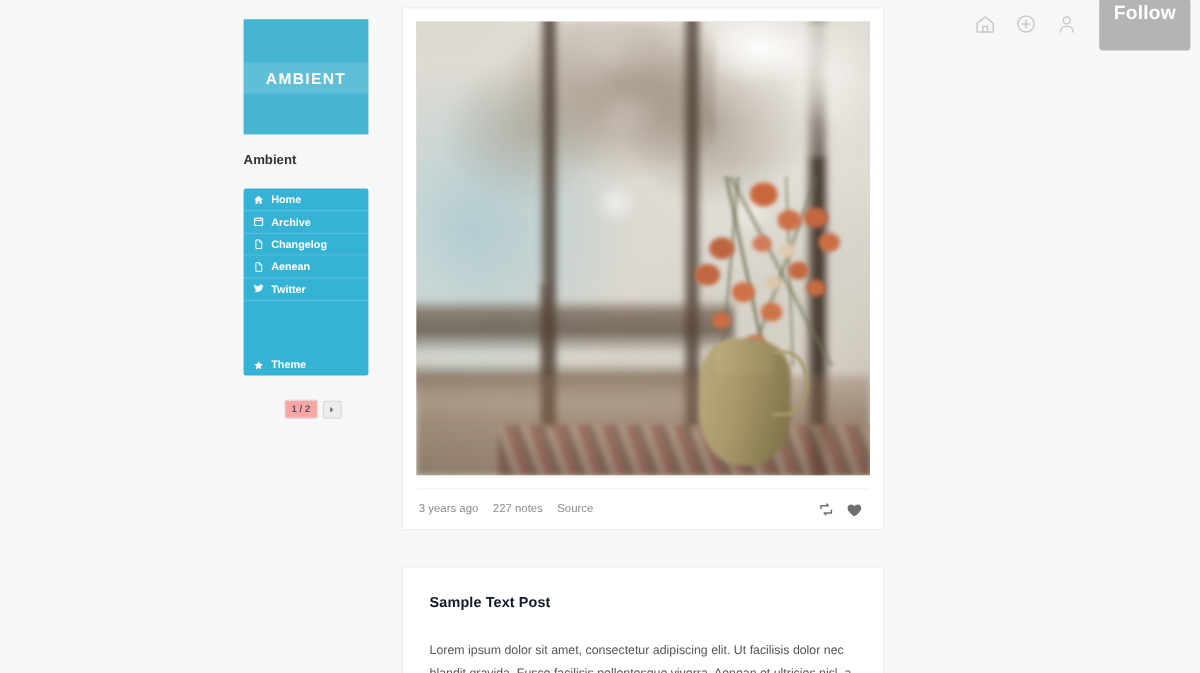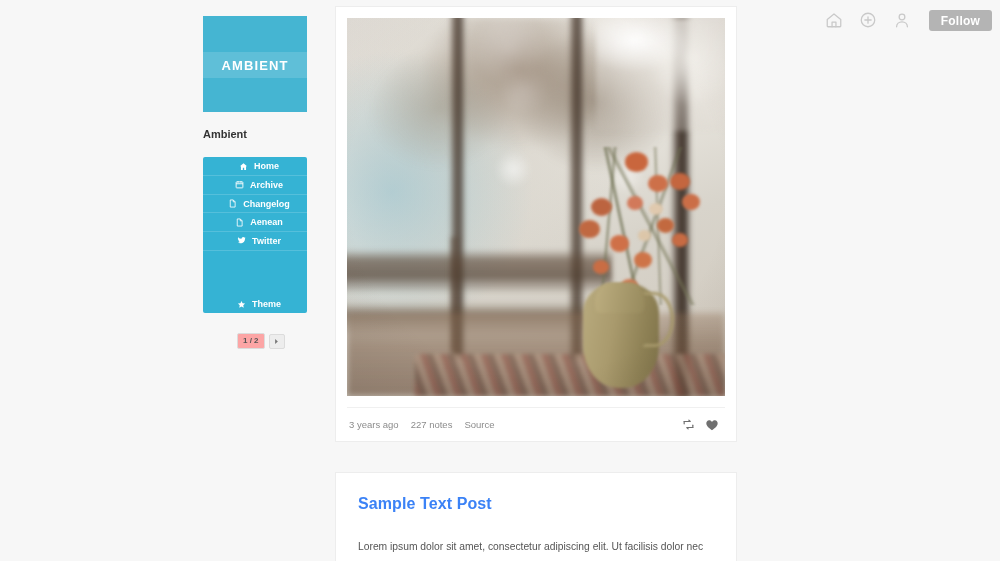--- a/index.html
+++ b/index.html
@@ -37,24 +37,24 @@
     justify-content: center;
     cursor: pointer;
   }
   .tb-icon svg { display: block; }
   .follow-btn {
     background: #b4b4b4;
     color: #ffffff;
     border: none;
     border-radius: 3px;
     font-family: "Liberation Sans", sans-serif;
-    font-size: 12px;
+    font-size: 16px;
     font-weight: bold;
     letter-spacing: .2px;
-    padding: 5px 12px 4px;
+    padding: 5px 12px 22px;
     margin-left: 4px;
     cursor: pointer;
     line-height: 1;
   }
 
   
   .page {
     position: relative;
     width: 1000px;
     height: 561px;
@@ -128,21 +128,20 @@
     align-items: center;
     gap: 6px;
     height: 18.7px;
     padding: 0 0 0 8px;
     box-sizing: border-box;
     color: #ffffff;
     font-size: 9px;
     font-weight: bold;
     cursor: pointer;
     border-bottom: 1px solid rgba(255,255,255,0.16);
-    justify-content: center;
   }
   .nav-item:last-child { border-bottom: none; margin-top: 44px; }
   .nav-ico {
     width: 9px;
     height: 9px;
     display: flex;
     align-items: center;
     justify-content: center;
     flex: 0 0 9px;
   }
@@ -363,23 +362,23 @@
     align-items: center;
     gap: 10px;
     padding-right: 4px;
   }
   .meta-actions .act { cursor: pointer; display: flex; }
   .meta-actions svg { display: block; }
 
   
   .text-post { padding: 22px 22px 20px 22px; }
   .text-title {
-    font-size: 16px;
+    font-size: 12px;
     font-weight: bold;
-    color: #3b82f6;
+    color: #0f172a;
     margin: 0 0 24px 0;
     letter-spacing: .1px;
   }
   .text-body {
     font-size: 10.3px;
     line-height: 1.85;
     color: #555;
     margin: 0;
   }
 </style>

